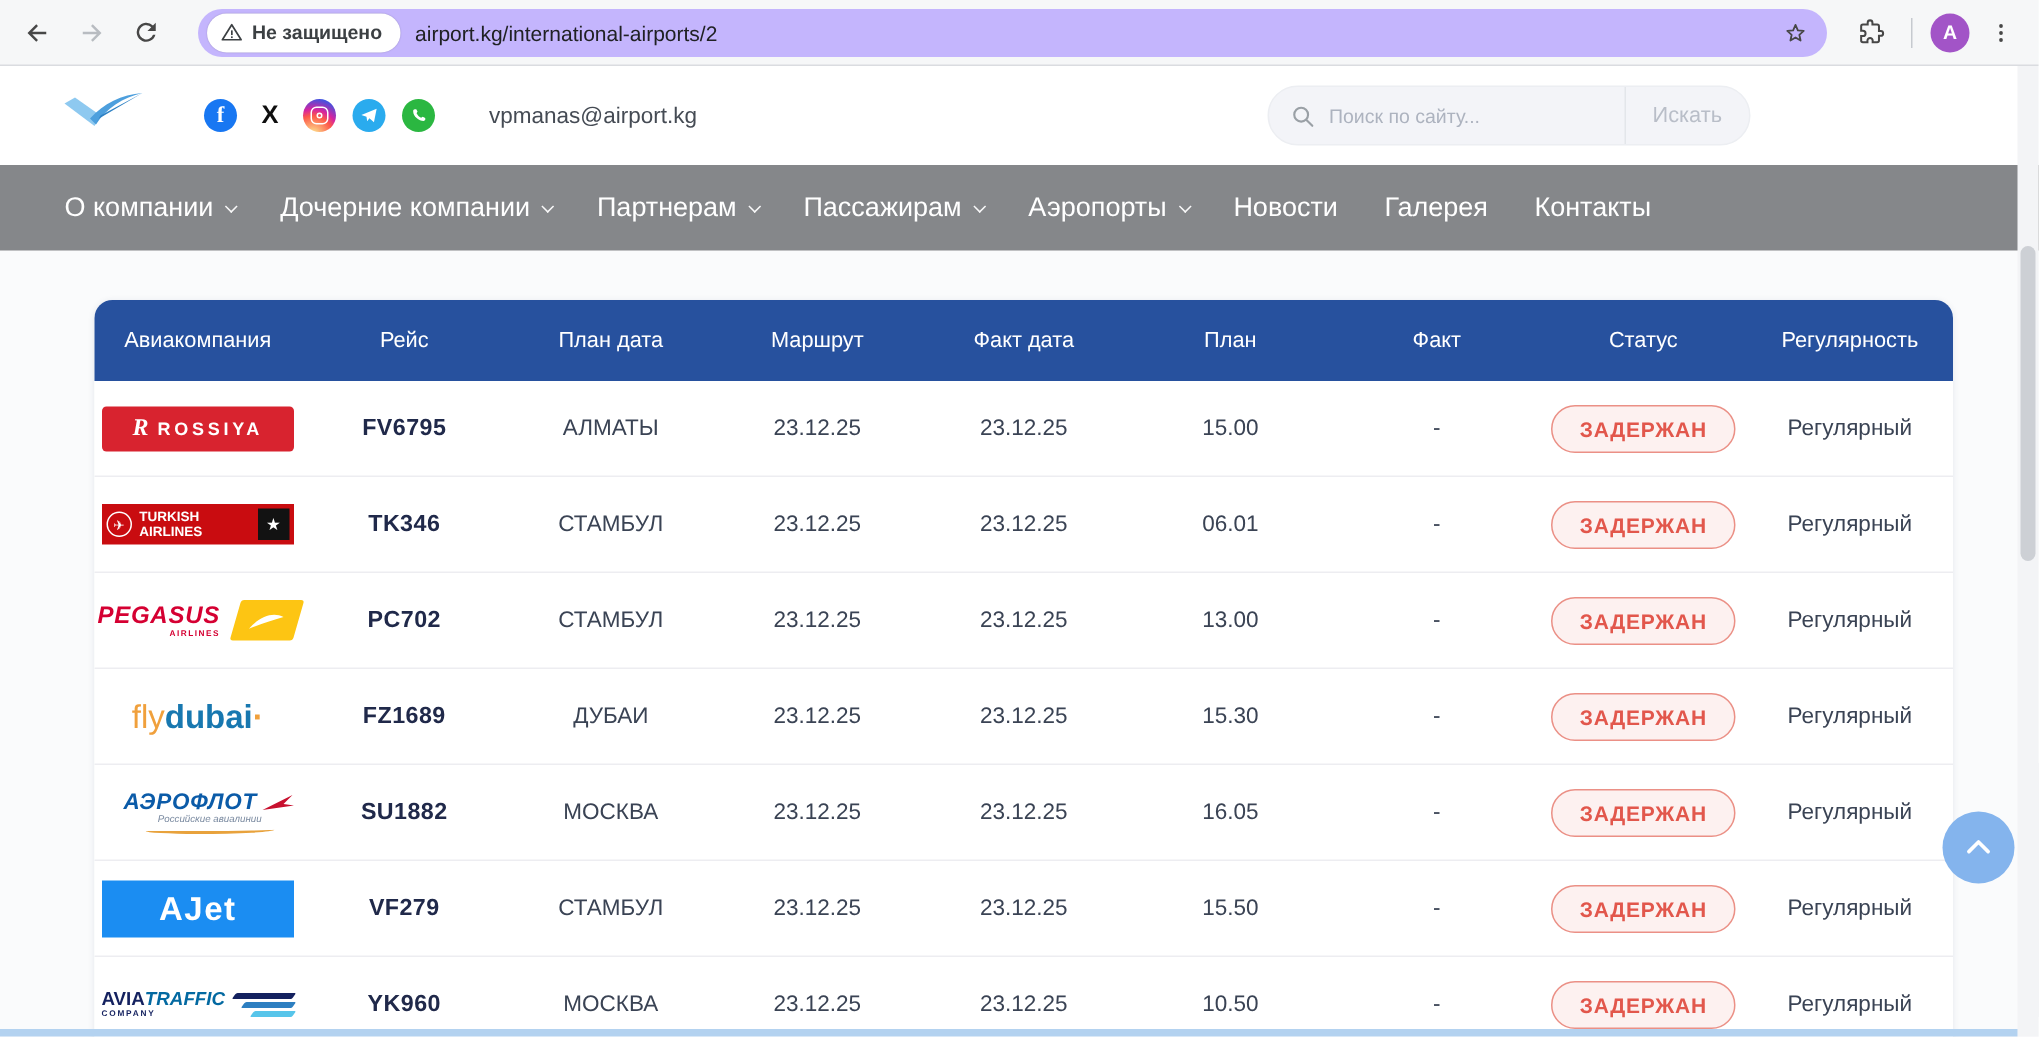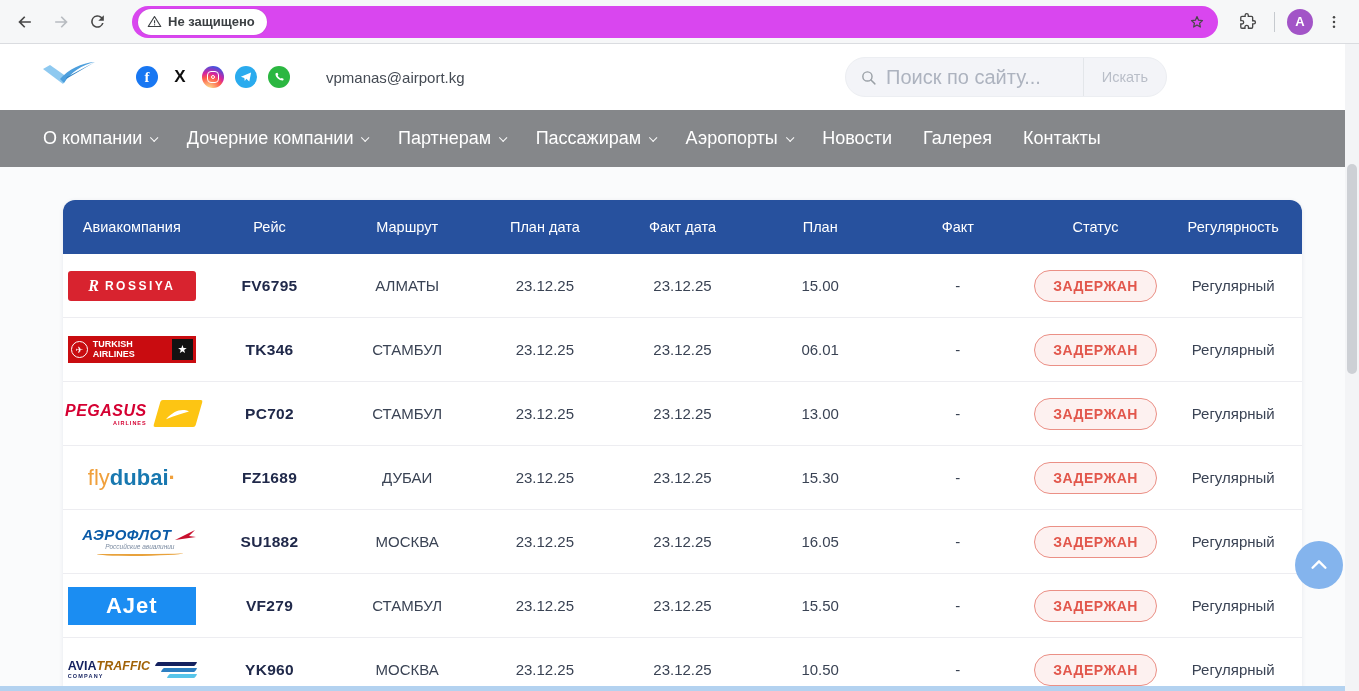--- a/index.html
+++ b/index.html
@@ -5,21 +5,21 @@
   * { margin:0; padding:0; box-sizing:border-box; }
   html,body { width:1359px; height:691px; overflow:hidden; background:#fafbfc;
     font-family:"Liberation Sans", sans-serif; }
 
   
   .browser-bar { position:absolute; top:0; left:0; width:1359px; height:44px;
     background:#f6f7f8; border-bottom:1px solid #dadce0;
     display:flex; align-items:center; padding:0 10px; gap:6px; z-index:40; }
   .nav-btn { width:30px; height:30px; border-radius:50%; display:flex;
     align-items:center; justify-content:center; cursor:pointer; flex:0 0 auto; }
-  .omnibox { flex:1; height:32px; background:#d946ef; border-radius:16px;
+  .omnibox { flex:1; height:32px; background:#c4b5fd; border-radius:16px;
     margin:0 8px 0 14px; display:flex; align-items:center; padding:0 6px 0 6px; }
   .sec-chip { background:#ffffff; border-radius:14px; height:26px;
     display:flex; align-items:center; gap:6px; padding:0 12px 0 9px;
     box-shadow:0 0 1px rgba(0,0,0,.25); cursor:pointer; }
   .sec-chip span { font-size:13px; color:#3c4043; font-weight:700; white-space:nowrap; }
   .url-text { font-size:14px; color:#202124; margin-left:10px; flex:1; }
   .omni-star { margin-left:auto; }
   .chrome-divider { width:1px; height:20px; background:#c6cacf; margin:0 6px; }
   .avatar { width:26px; height:26px; border-radius:50%; background:#a254c7;
     color:#fff; font-size:13px; font-weight:700; display:flex; align-items:center;
@@ -39,21 +39,21 @@
   .ig-frame { width:12px; height:12px; border:1.6px solid #fff; border-radius:4px;
     display:flex; align-items:center; justify-content:center; }
   .ig-dot { width:4.5px; height:4.5px; border:1.5px solid #fff; border-radius:50%; }
   .s-telegram { background:#2AABEE; }
   .s-whatsapp { background:#2BB741; }
   .header-email { margin-left:36px; font-size:15px; color:#454b54; cursor:pointer; }
   .search-pill { position:absolute; left:845px; top:13px; width:322px; height:40px;
     background:#f3f4f8; border:1px solid #eceef2; border-radius:20px;
     display:flex; align-items:center; padding:0 0 0 14px; }
   .search-input { flex:1; border:none; outline:none; background:transparent;
-    font-size:20px; color:#4a5160; margin-left:9px; min-width:0;
+    font-size:13px; color:#4a5160; margin-left:9px; min-width:0;
     font-family:"Liberation Sans", sans-serif; }
   .search-input::placeholder { color:#adb3bf; }
   .search-btn { height:100%; border-left:1px solid #e3e6ea; padding:0 18px;
     display:flex; align-items:center; font-size:14.5px; color:#b9bec8;
     cursor:pointer; white-space:nowrap; }
   .lang-pill { position:absolute; left:1190px; top:12px; width:133px; height:42px;
     background:#f1f2f6; border-radius:12px; display:flex; align-items:center;
     justify-content:center; gap:10px; cursor:pointer; font-size:15px; color:#31394a; }
   .chev { display:inline-block; width:7px; height:7px;
     border-right:1.8px solid currentColor; border-bottom:1.8px solid currentColor;
@@ -111,21 +111,21 @@
   .af-main { color:#0b5ba8; font-weight:700; font-style:italic; font-size:15px; letter-spacing:.5px; }
   .af-sub { color:#7a8aa0; font-style:italic; font-size:6.5px; margin-top:2px; }
   .af-swoosh { width:86px; height:5px; border-bottom:2px solid #e8a23c;
     border-radius:0 0 60% 40%; margin-top:1px; }
   .logo-ajet { width:128px; height:38px; background:#1b8df2; color:#fff;
     font-weight:800; font-size:22px; letter-spacing:1px; }
   .logo-aviatraffic { gap:6px; }
   .avt-col { display:flex; flex-direction:column; align-items:flex-start; line-height:1; }
   .avt-line { font-size:12.5px; font-weight:800; }
   .avt-avia { color:#14215f; }
-  .avt-traffic { color:#a16207; font-style:italic; }
+  .avt-traffic { color:#0369a1; font-style:italic; }
   .avt-sub { color:#14215f; font-size:5.5px; letter-spacing:1.2px; font-weight:700; margin-top:2px; }
   .avt-wing { display:flex; flex-direction:column; align-items:flex-end; gap:2px; }
   .avt-bar { height:4px; transform:skewX(-35deg); border-radius:1px; }
 
   
   .scroll-top { position:absolute; left:1295px; top:541px; width:48px; height:48px;
     border-radius:50%; background:#84b4ed; display:flex; align-items:center;
     justify-content:center; cursor:pointer; z-index:50; }
   .bottom-strip { position:absolute; left:0; top:686px; width:1345px; height:5px;
     background:#b3d2f0; z-index:45; }
@@ -155,20 +155,21 @@
   </div>
   <div class="omnibox">
     <div class="sec-chip">
       <svg width="15" height="15" viewBox="0 0 24 24">
         <path d="M12 4 L22 20 H2 Z" fill="none" stroke="#3c4043" stroke-width="1.8" stroke-linejoin="round"></path>
         <rect x="11.2" y="10" width="1.8" height="5" fill="#3c4043"></rect>
         <rect x="11.2" y="16.4" width="1.8" height="1.8" fill="#3c4043"></rect>
       </svg>
       <span>Не защищено</span>
     </div>
+    <div class="url-text">airport.kg/international-airports/2</div>
     <div class="nav-btn omni-star">
       <svg width="18" height="18" viewBox="0 0 24 24">
           <path d="M12 4.8l2.1 4.8 5.2.5-3.9 3.5 1.1 5.1L12 16l-4.5 2.7 1.1-5.1-3.9-3.5 5.2-.5z" fill="none" stroke="#474747" stroke-width="1.6" stroke-linejoin="round"></path>
         </svg>
     </div>
   </div>
   <div class="nav-btn">
     <svg width="19" height="19" viewBox="0 0 24 24">
         <path d="M20 11h-1.5V7a1.5 1.5 0 0 0-1.5-1.5h-4V4a2 2 0 1 0-4 0v1.5H5A1.5 1.5 0 0 0 3.5 7v3.8H5a2.2 2.2 0 1 1 0 4.4H3.5V19A1.5 1.5 0 0 0 5 20.5h3.8V19a2.2 2.2 0 1 1 4.4 0v1.5H17a1.5 1.5 0 0 0 1.5-1.5v-4H20a2 2 0 1 0 0-4z" fill="none" stroke="#474747" stroke-width="1.7"></path>
       </svg>
@@ -252,22 +253,22 @@
     <div class="nav-item">
       <span>Контакты</span>
     </div>
   </div>
 
 <div class="content">
   <div class="table-card">
     <div class="thead">
         <div class="th">Авиакомпания</div>
         <div class="th">Рейс</div>
+        <div class="th">План дата</div>
         <div class="th">Маршрут</div>
-        <div class="th">План дата</div>
         <div class="th">Факт дата</div>
         <div class="th">План</div>
         <div class="th">Факт</div>
         <div class="th">Статус</div>
         <div class="th">Регулярность</div>
       </div>
     <div>
         <div class="tr">
           <div class="td">
             <div class="alogo logo-rossiya">

